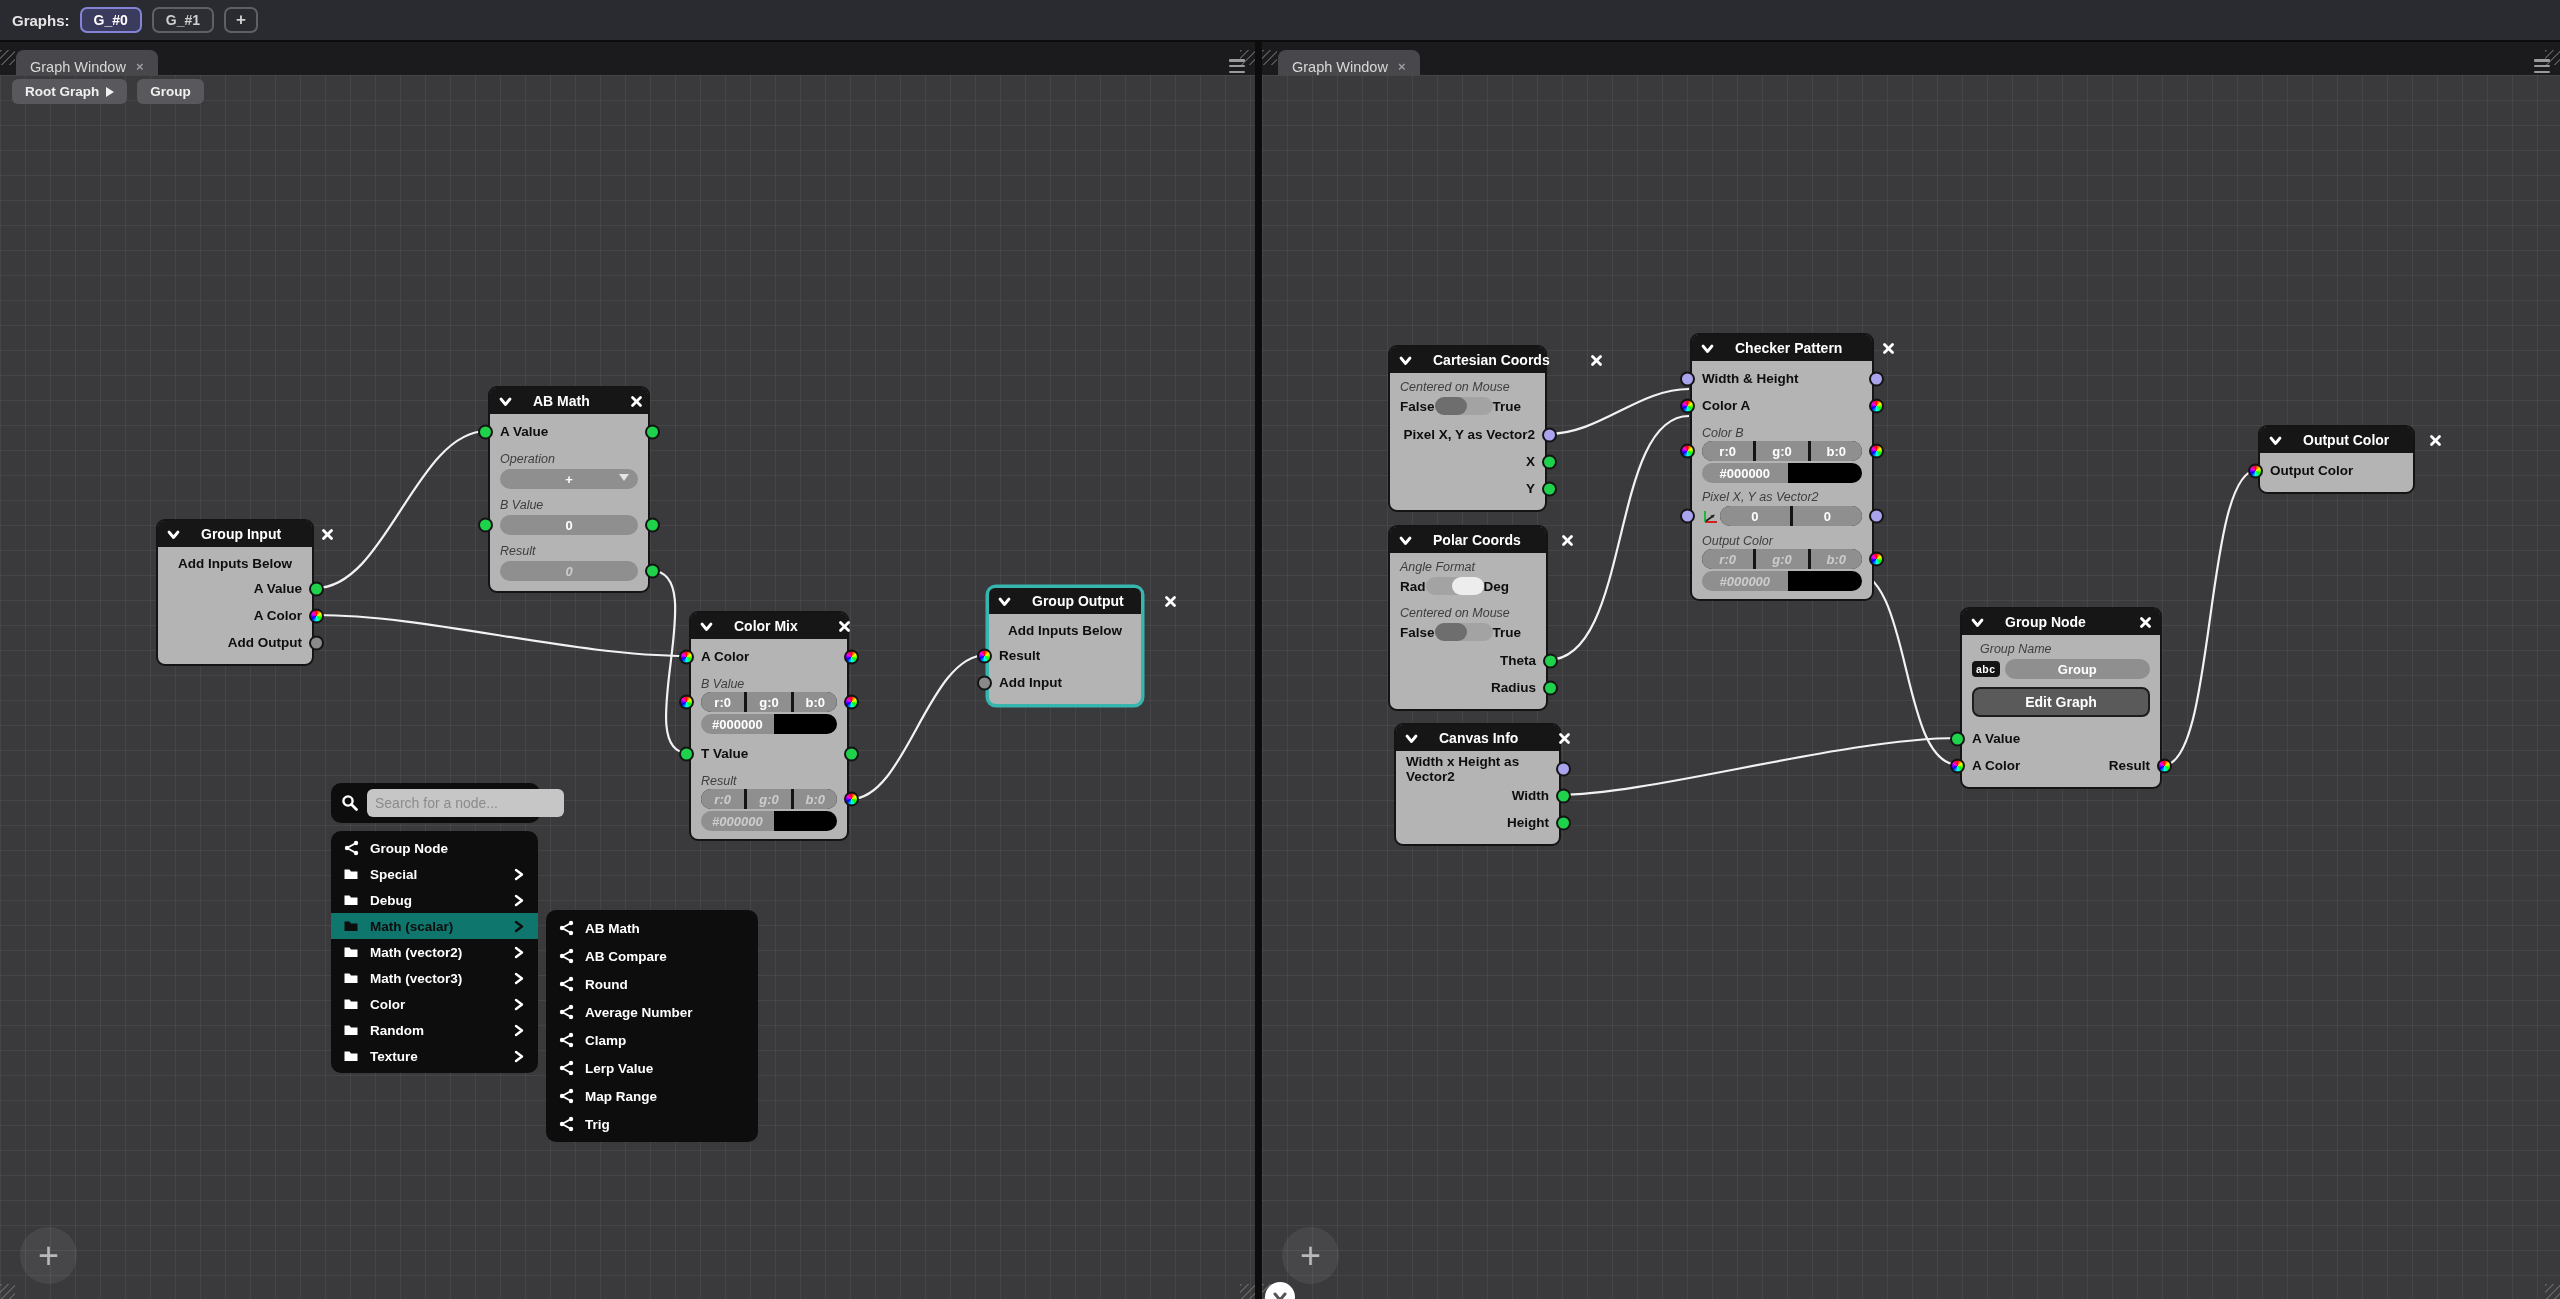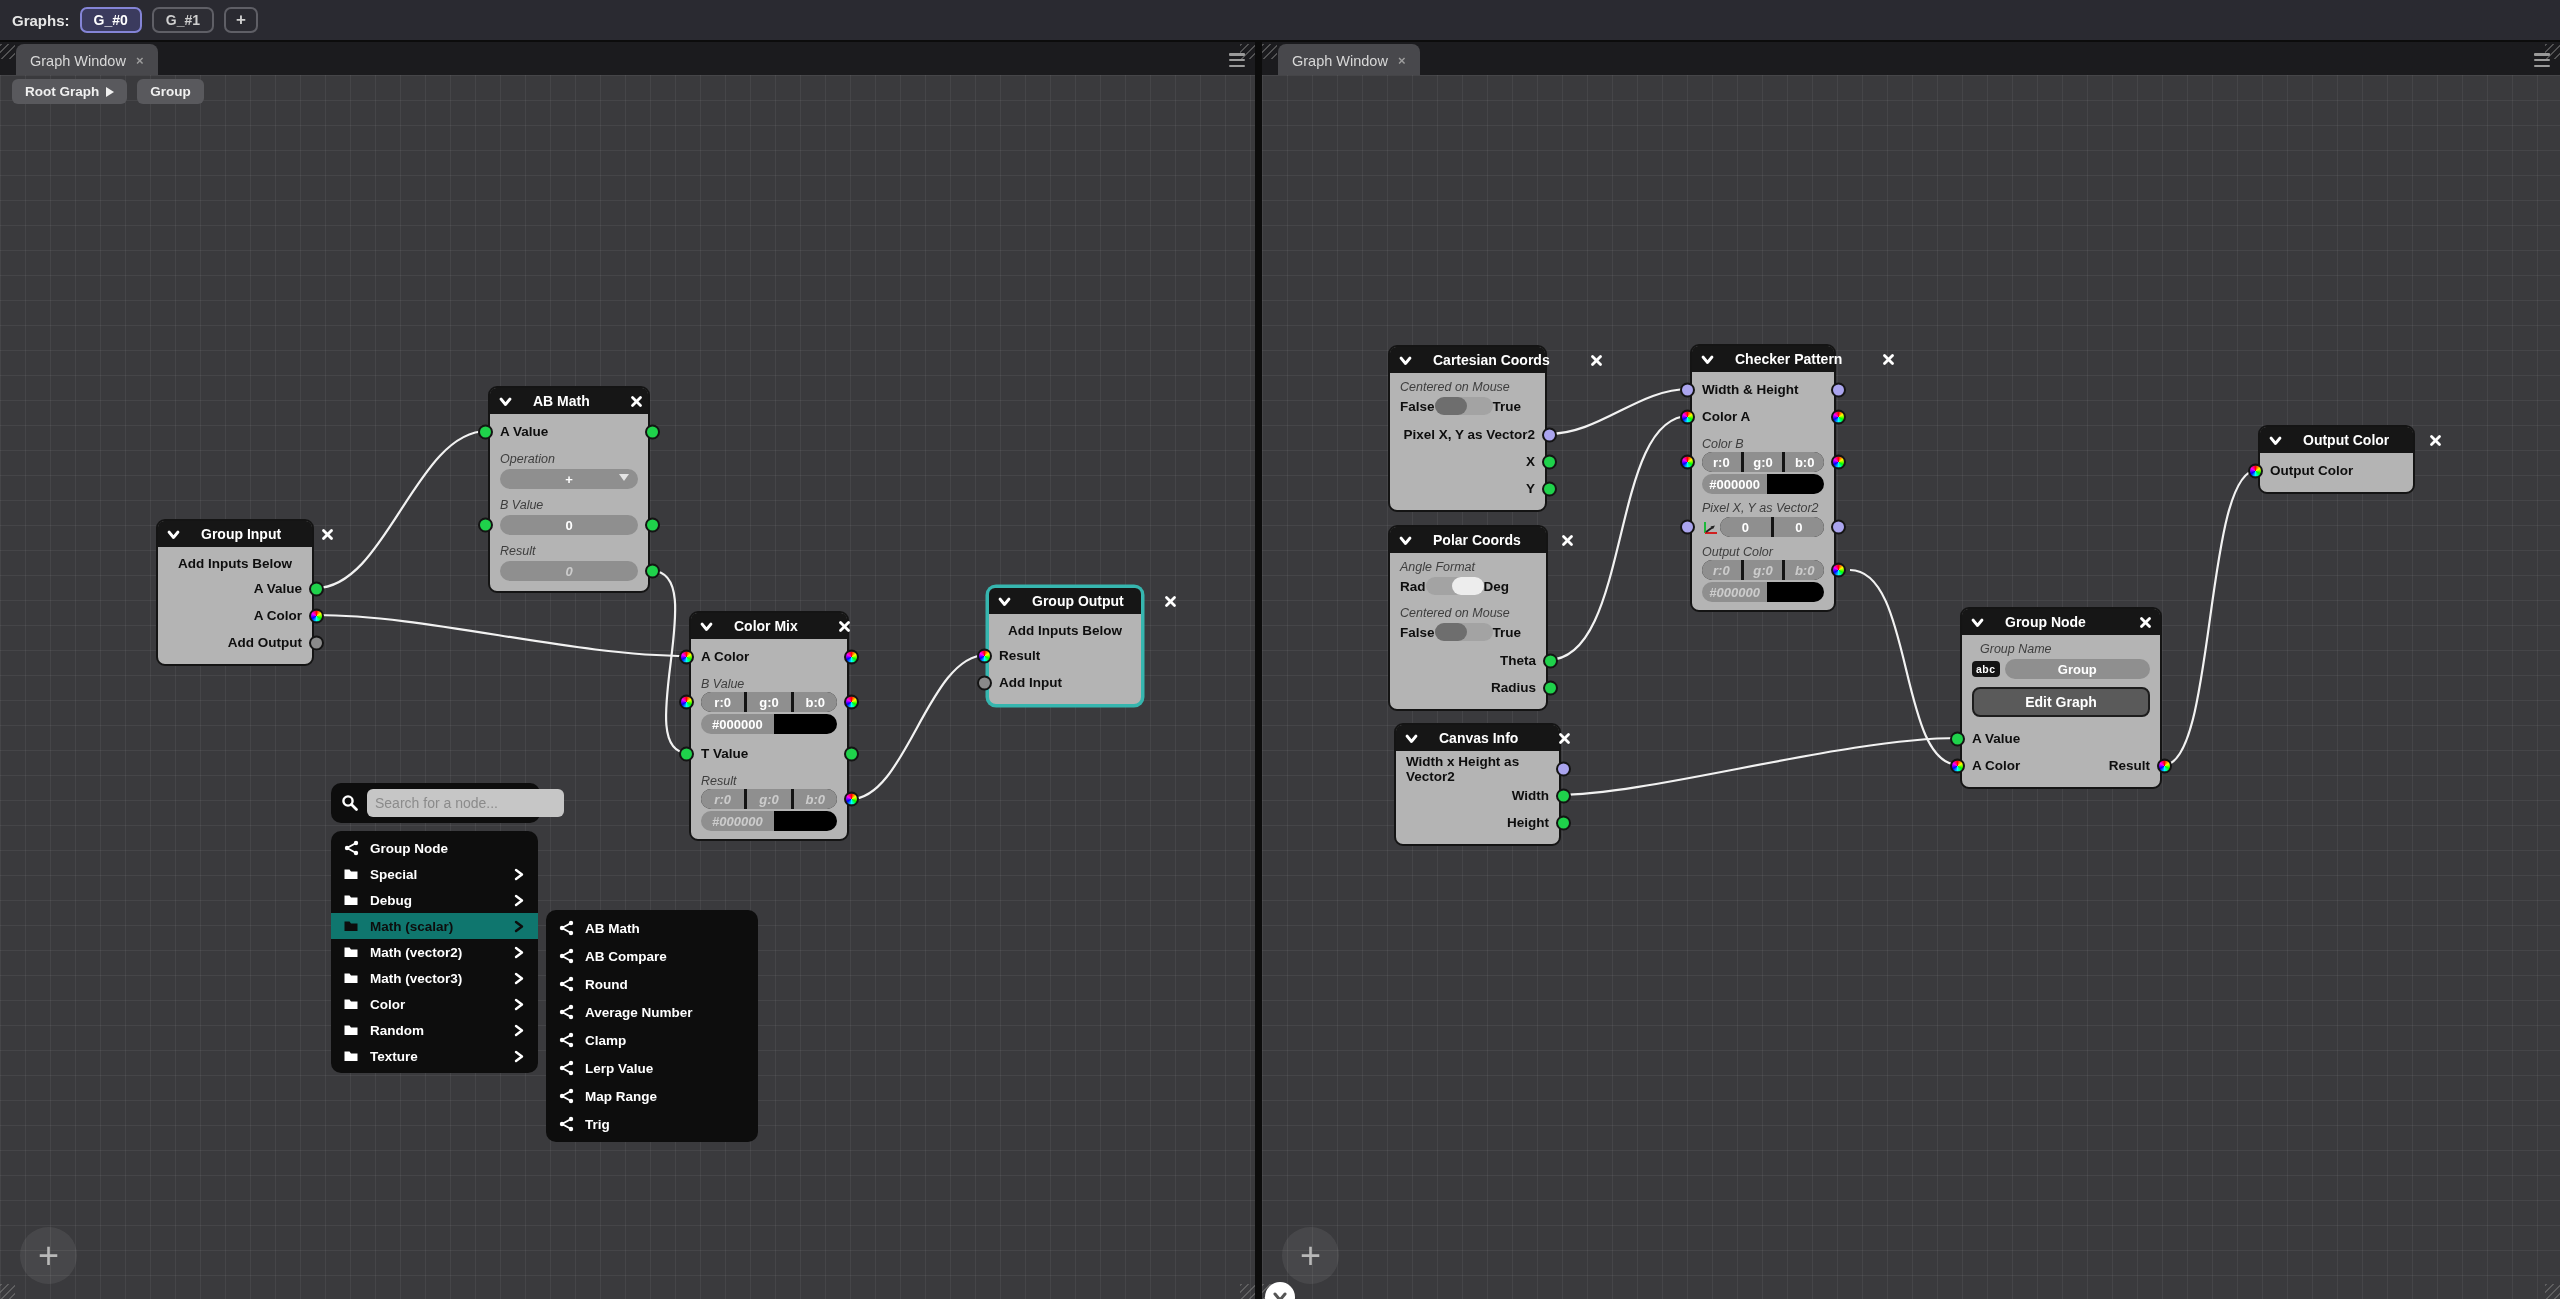--- a/index.html
+++ b/index.html
@@ -15,21 +15,21 @@
   .gtab { border-radius:7px; padding:3px 12px; font-size:14px; cursor:default; }
   .gtab.active { background:#3b3b5e; border:2px solid #8484d6; color:#fff; font-weight:bold; }
   .gtab.inactive { background:#2d2d34; border:2px solid #5f5f66; color:#cfcfcf; font-weight:600; }
   .gadd { border:2px solid #5f5f66; border-radius:7px; color:#cfcfcf; padding:1px 10px;
           font-size:17px; font-weight:600; }
 
   
   .panel { position:absolute; top:42px; bottom:0; background:#1b1b1e; overflow:hidden; }
   .panel.left  { left:0; width:1255px; }
   .panel.right { left:1262px; width:1298px; }
-  .ptabbar { position:absolute; left:0; right:0; top:2px; height:33px; background:#1b1b1e; }
+  .ptabbar { position:absolute; left:0; right:0; top:8px; height:33px; background:#1b1b1e; }
   .ptab { position:absolute; left:16px; top:0; height:33px; display:inline-flex; align-items:center;
           gap:10px; padding:0 14px; background:#48484c; color:#d8d8d8; font-size:14.5px;
           border-radius:8px 8px 0 0; }
   .ptab .x { color:#9d9d9d; font-size:13px; font-weight:bold; }
   .burger { position:absolute; top:9px; width:16px; height:14px; display:flex;
             flex-direction:column; justify-content:space-between; }
   .burger i { display:block; height:2.5px; background:#9a9a9a; border-radius:1px; }
   .grip { position:absolute; width:15px; height:15px; opacity:.6;
           background:repeating-linear-gradient(135deg,#777 0 1.5px,transparent 1.5px 5.5px); }
   .canvas { position:absolute; left:0; right:0; top:33px; bottom:0; background:#3a3a3d;
@@ -655,21 +655,21 @@
         <span>X</span>
         <span class="port pr green"></span>
       </div>
       <div class="nrow rt">
         <span>Y</span>
         <span class="port pr green"></span>
       </div>
     </div>
   </div>
 
-  <div class="node" style="left:428px;top:302px;width:146px">
+  <div class="node" style="left:428px;top:291px;width:184px">
     <div class="nhead">
       <span class="ic">
           <svg width="15" height="15">
             <polyline points="3,5 7.5,10.5 12,5" fill="none" stroke="#fff" stroke-width="2.8" stroke-linecap="round" stroke-linejoin="round"></polyline>
           </svg>
         </span>
       <span class="ntitle">Checker Pattern</span>
       <span class="sp"></span>
       <span class="ic">
           <svg width="13" height="13">

